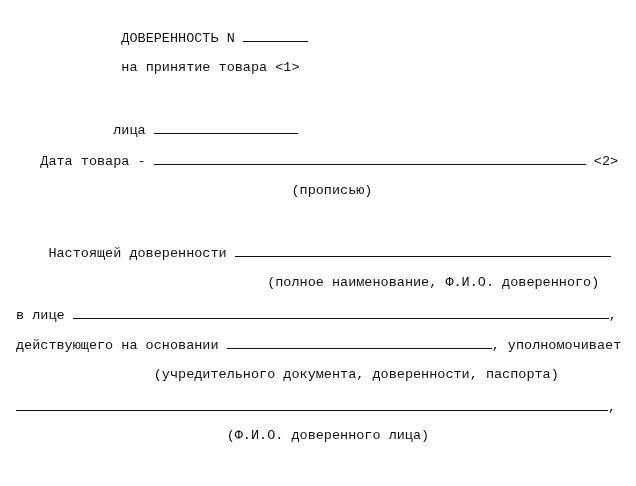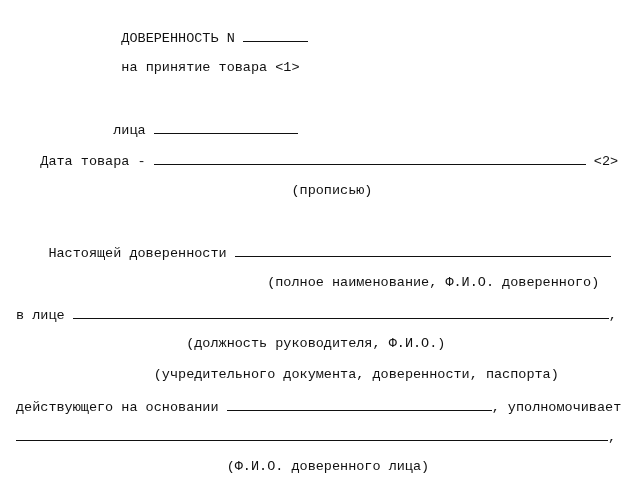--- a/index.html
+++ b/index.html
@@ -21,23 +21,22 @@
 <span class="line">             <span>ДОВЕРЕННОСТЬ N</span> <span class="f" style="width:65px"></span></span>
 <span class="line">             <span>на принятие товара &lt;1&gt;</span></span>
 <span class="line blank"></span>
 <span class="line">            <span>лица</span> <span class="f" style="width:144px"></span></span>
 <span class="line">   <span>Дата товара -</span> <span class="f" style="width:432px"></span> <span>&lt;2&gt;</span></span>
 <span class="line">                                  <span>(прописью)</span></span>
 <span class="line blank"></span>
 <span class="line">    <span>Настоящей доверенности</span> <span class="f" style="width:376px"></span></span>
 <span class="line">                               <span>(полное наименование, Ф.И.О. доверенного)</span></span>
 <span class="line"><span>в лице</span> <span class="f" style="width:536px"></span><span>,</span></span>
-<span class="line">                     <span>(должность руководителя, Ф.И.О.)</span></span>
+<span class="line"><span>действующего на основании</span> <span class="f" style="width:265px"></span><span>, уполномочивает</span></span>
 <span class="line">                 <span>(учредительного документа, доверенности, паспорта)</span></span>
-<span class="line"><span>действующего на основании</span> <span class="f" style="width:265px"></span><span>, уполномочивает</span></span>
 <span class="line"><span class="f" style="width:592px"></span><span>,</span></span>
 <span class="line">                          <span>(Ф.И.О. доверенного лица)</span></span>
 
 
 
 
 
 
 
 

